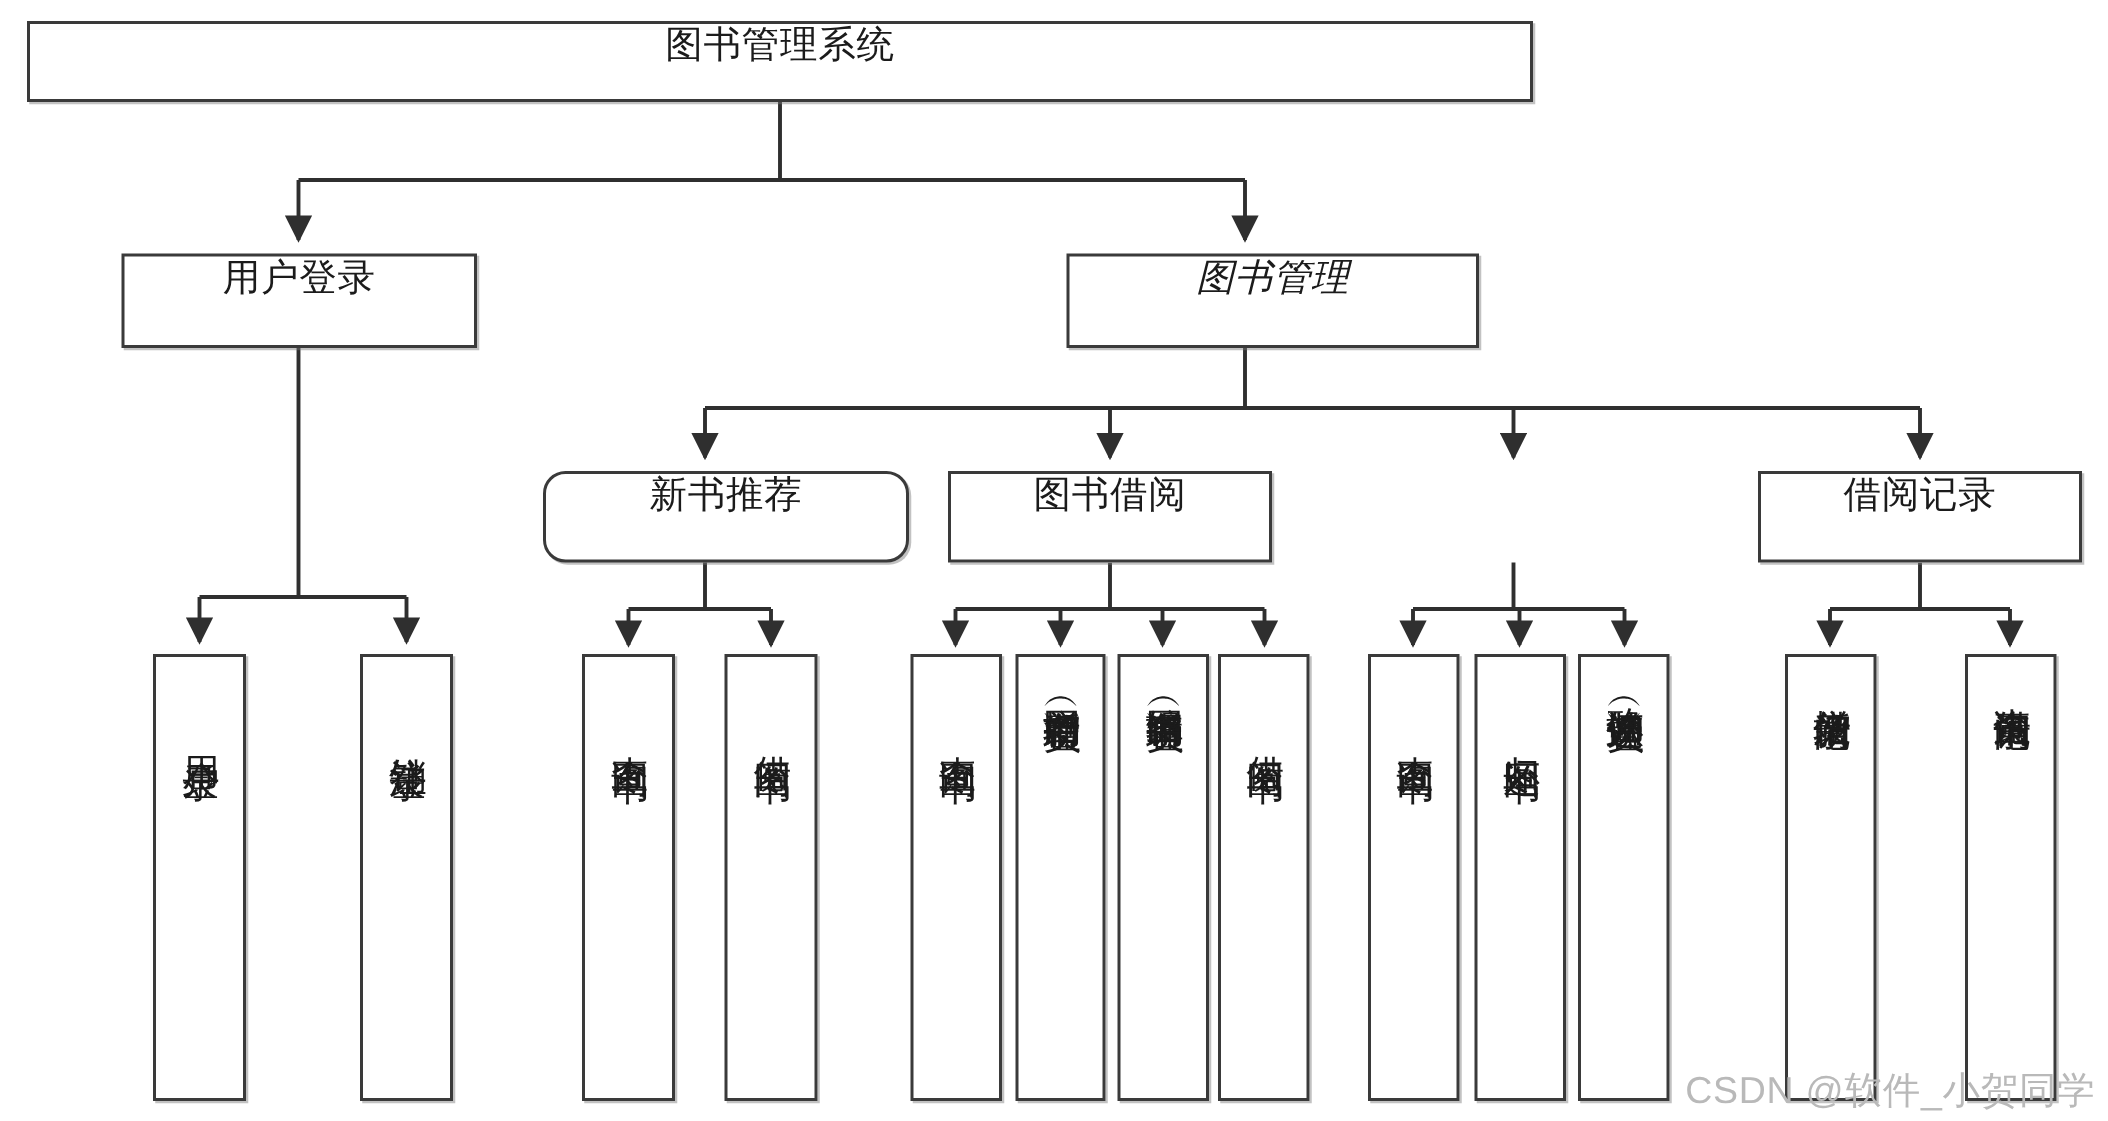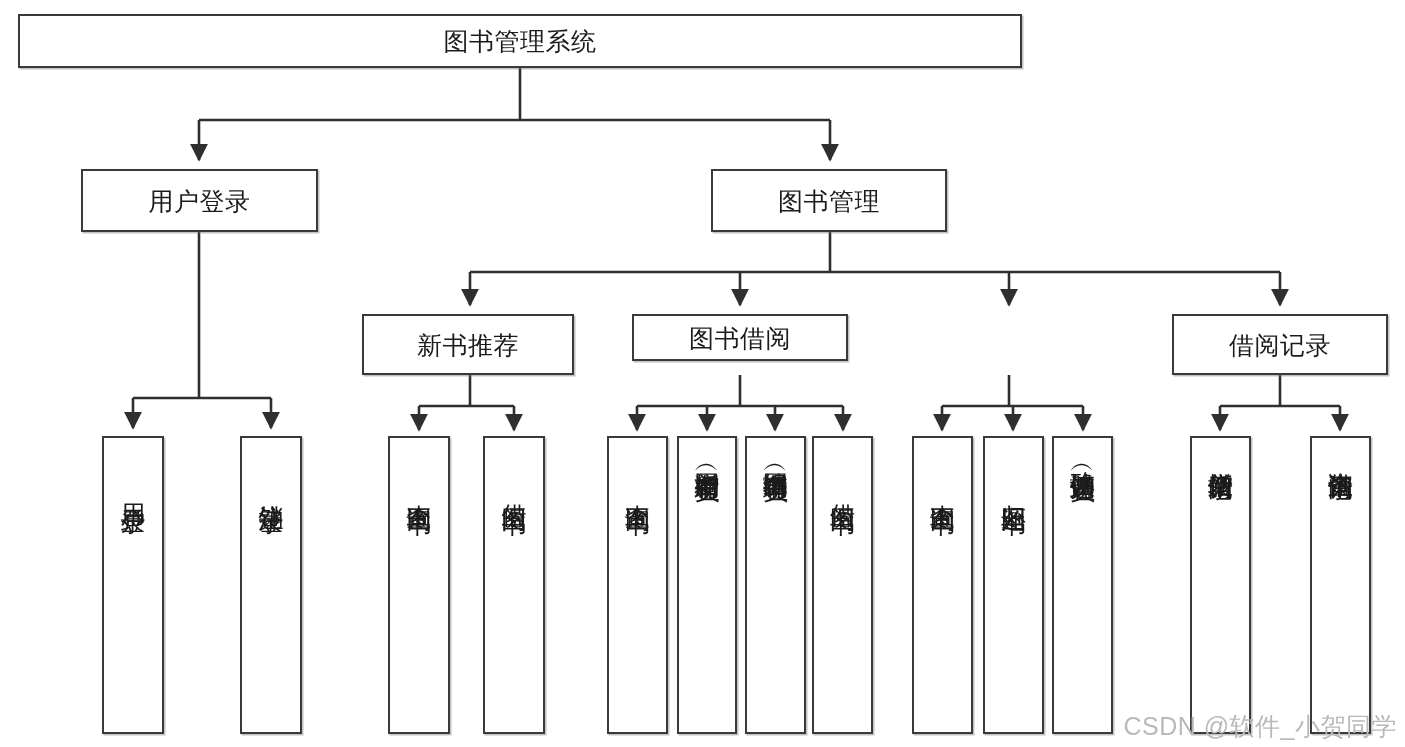--- a/index.html
+++ b/index.html
@@ -24,21 +24,20 @@
     width: 1405px;
     height: 747px;
     pointer-events: none;
   }
   .node {
     position: absolute;
     box-sizing: border-box;
     background: #ffffff;
     border: 2.5px solid #3a3a3a;
     display: flex;
-    align-items: center;
     justify-content: center;
     color: #1b1b1b;
     box-shadow: 1.5px 1.5px 0 rgba(120,120,120,0.45);
   }
   .node .label {
     display: block;
     text-align: center;
     line-height: 1.12;
     white-space: nowrap;
   }
@@ -134,29 +133,29 @@
   </svg>
 
   <div class="node root horizontal" style="left:18px; top:14px; width:1004px; height:54px;">
     <span class="label">图书管理系统</span>
   </div>
 
   <div class="node horizontal" style="left:81px; top:169px; width:237px; height:63px;">
     <span class="label">用户登录</span>
   </div>
 
-  <div class="node horizontal" style="left:711px; top:169px; width:236px; height:63px;">
+  <div class="node horizontal" style="left:711px; top:169px; width:275px; height:63px;font-style:italic;">
     <span class="label">图书管理</span>
   </div>
 
-  <div class="node horizontal" style="left:362px; top:314px; width:212px; height:61px;">
+  <div class="node horizontal" style="left:362px; top:314px; width:244px; height:61px;border-radius:15px;">
     <span class="label">新书推荐</span>
   </div>
 
-  <div class="node horizontal" style="left:632px; top:314px; width:216px; height:47px;">
+  <div class="node horizontal" style="left:632px; top:314px; width:216px; height:61px;">
     <span class="label">图书借阅</span>
   </div>
 
 
   <div class="node horizontal" style="left:1172px; top:314px; width:216px; height:61px;">
     <span class="label">借阅记录</span>
   </div>
 
   <div class="node vertical" style="left:102px; top:436px; width:62px; height:298px;">
     <span class="label">用户登录</span>

